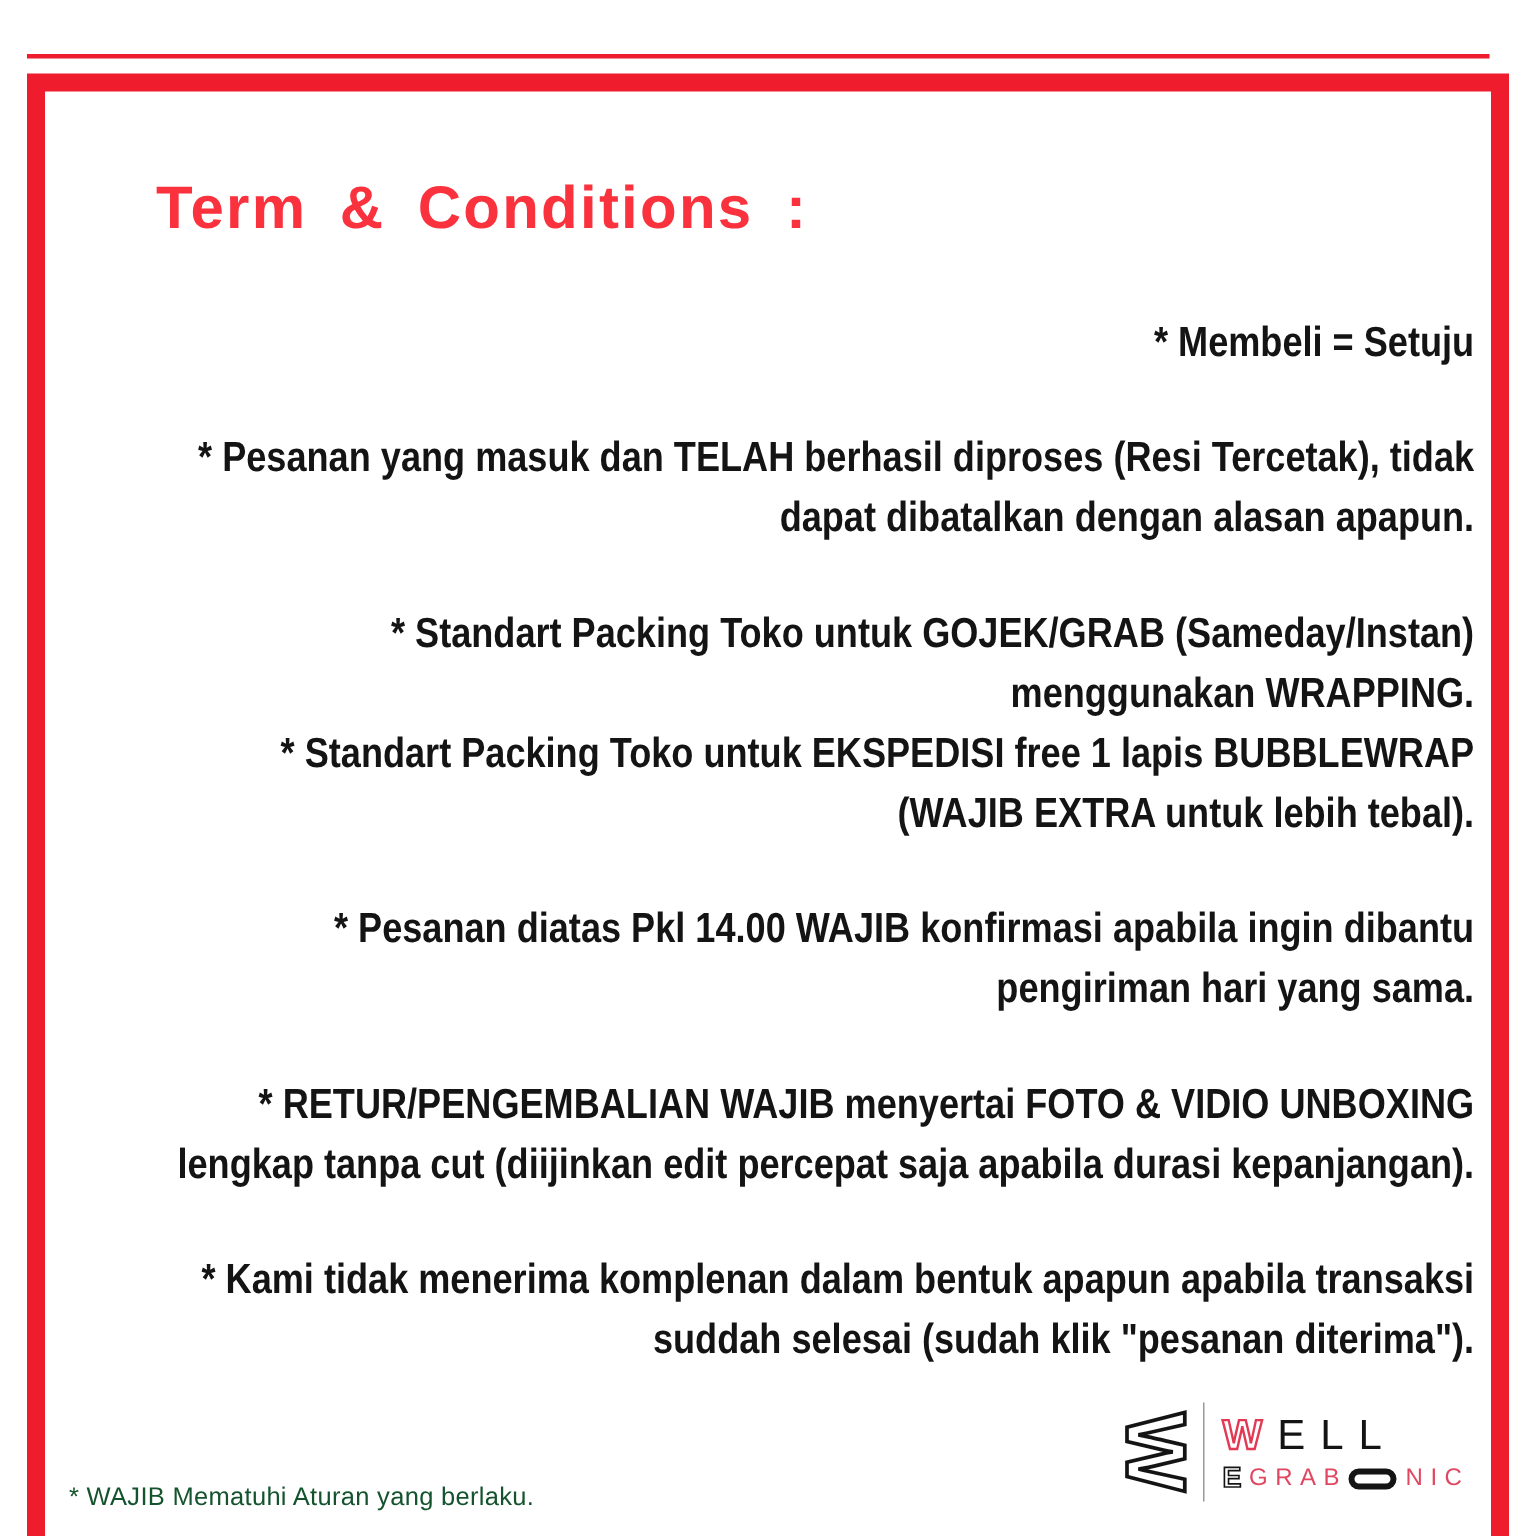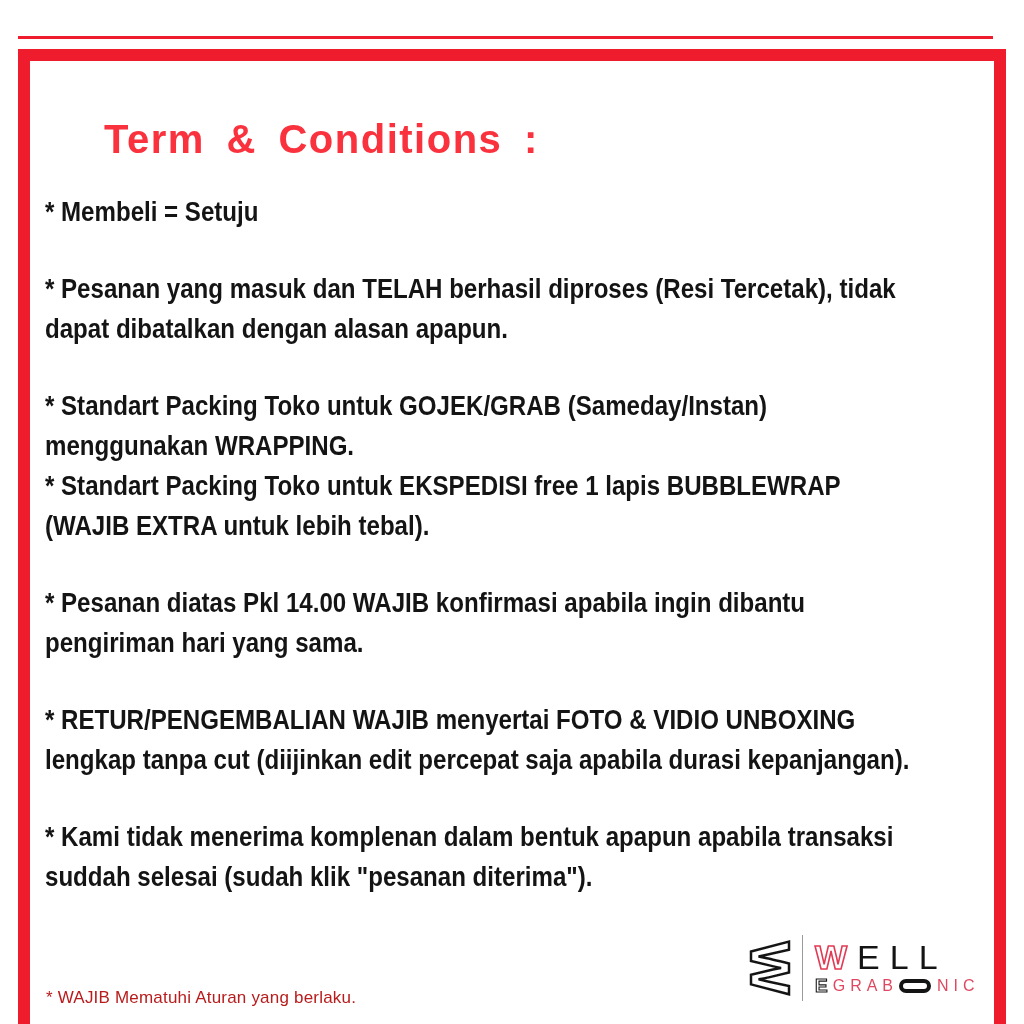--- a/index.html
+++ b/index.html
@@ -13,51 +13,51 @@
   .frame{
     position:absolute;left:18px;top:13px;right:18px;bottom:13px;
     border:12px solid #ee1c2c;pointer-events:none;
   }
   .title{
     position:absolute;left:104px;top:78px;margin:0;
     font-size:40px;line-height:50px;font-weight:bold;color:#f9323e;
     letter-spacing:1.5px;word-spacing:9px;
   }
   .terms{
-    position:absolute;left:45px;top:156px;width:940px;
+    position:absolute;left:45px;top:172px;width:940px;text-align:right;
   }
   .para{
     margin:0 0 37px 0;
     font-size:28px;line-height:40px;font-weight:bold;color:#141414;
     letter-spacing:0;white-space:pre-line;
     transform:scaleX(0.86);transform-origin:0 0;width:116%;
   }
   .footnote{
     position:absolute;left:46px;top:951px;
-    font-size:17px;line-height:22px;color:#b91c1c;font-weight:normal;
+    font-size:17px;line-height:22px;color:#14532d;font-weight:normal;
     letter-spacing:0.2px;
   }
   .logo{
     position:absolute;left:744px;top:896px;height:72px;
     display:flex;align-items:center;
   }
   .logo-mark{
     width:52px;height:72px;display:flex;align-items:center;justify-content:center;
   }
   .logo-mark span{
     display:block;font-weight:bold;font-size:56px;line-height:56px;
     color:transparent;-webkit-text-stroke:2.5px #141414;
     transform:rotate(90deg);
   }
   .logo-divider{
     width:1px;height:66px;background:#9a9a9a;margin:0 12px 0 6px;
   }
   .logo-text{display:flex;flex-direction:column;justify-content:center;}
   .logo-line1{
-    font-size:34px;line-height:34px;font-weight:normal;
+    font-size:28px;line-height:34px;font-weight:normal;
     letter-spacing:10px;white-space:nowrap;color:#141414;
   }
   .logo-line1 .lw{
     font-weight:bold;color:transparent;-webkit-text-stroke:1.6px #e23a54;
   }
   .logo-line2{
     margin-top:2px;font-size:16px;line-height:20px;font-weight:normal;
     letter-spacing:5px;white-space:nowrap;display:flex;align-items:center;color:#e04861;
   }
   .logo-line2 .le{

